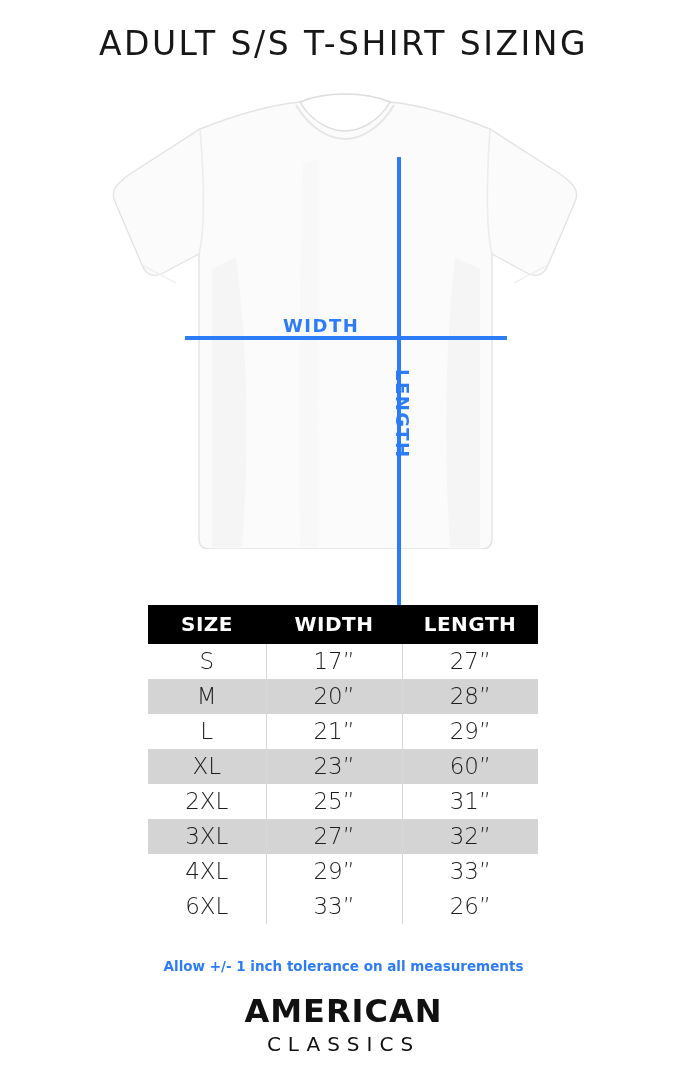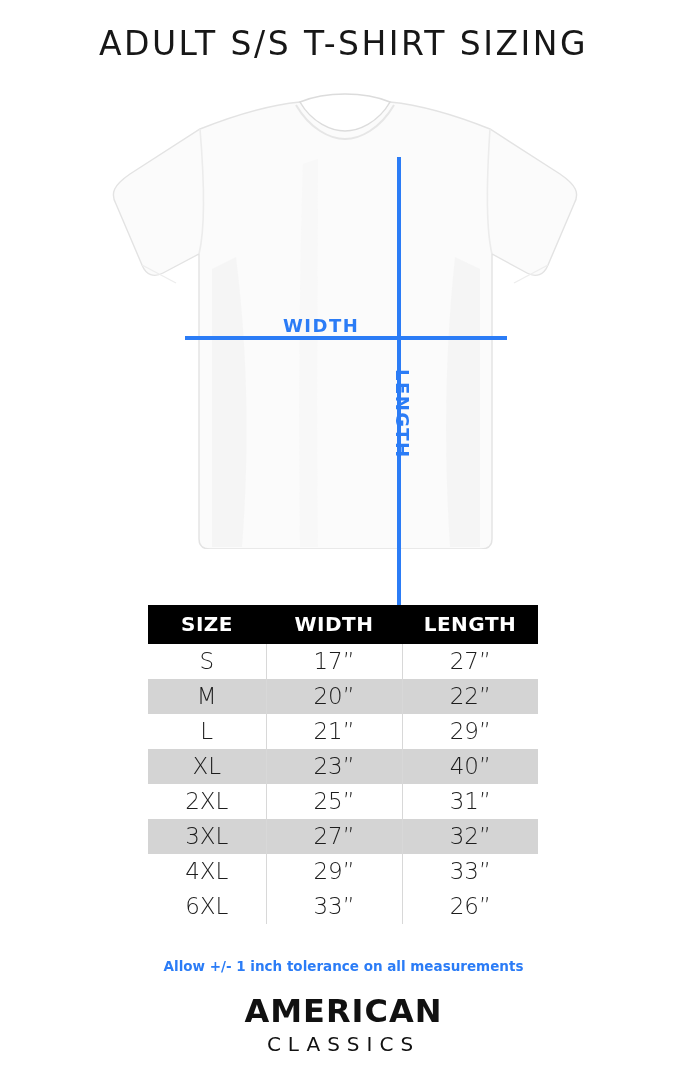--- a/index.html
+++ b/index.html
@@ -222,31 +222,31 @@
       </thead>
       <tbody>
         <tr class="odd">
           <td>S</td>
           <td>17”</td>
           <td>27”</td>
         </tr>
         <tr class="even">
           <td>M</td>
           <td>20”</td>
-          <td>22”</td>
+          <td>28”</td>
         </tr>
         <tr class="odd">
           <td>L</td>
           <td>21”</td>
           <td>29”</td>
         </tr>
         <tr class="even">
           <td>XL</td>
           <td>23”</td>
-          <td>40”</td>
+          <td>60”</td>
         </tr>
         <tr class="odd">
           <td>2XL</td>
           <td>25”</td>
           <td>31”</td>
         </tr>
         <tr class="even">
           <td>3XL</td>
           <td>27”</td>
           <td>32”</td>

